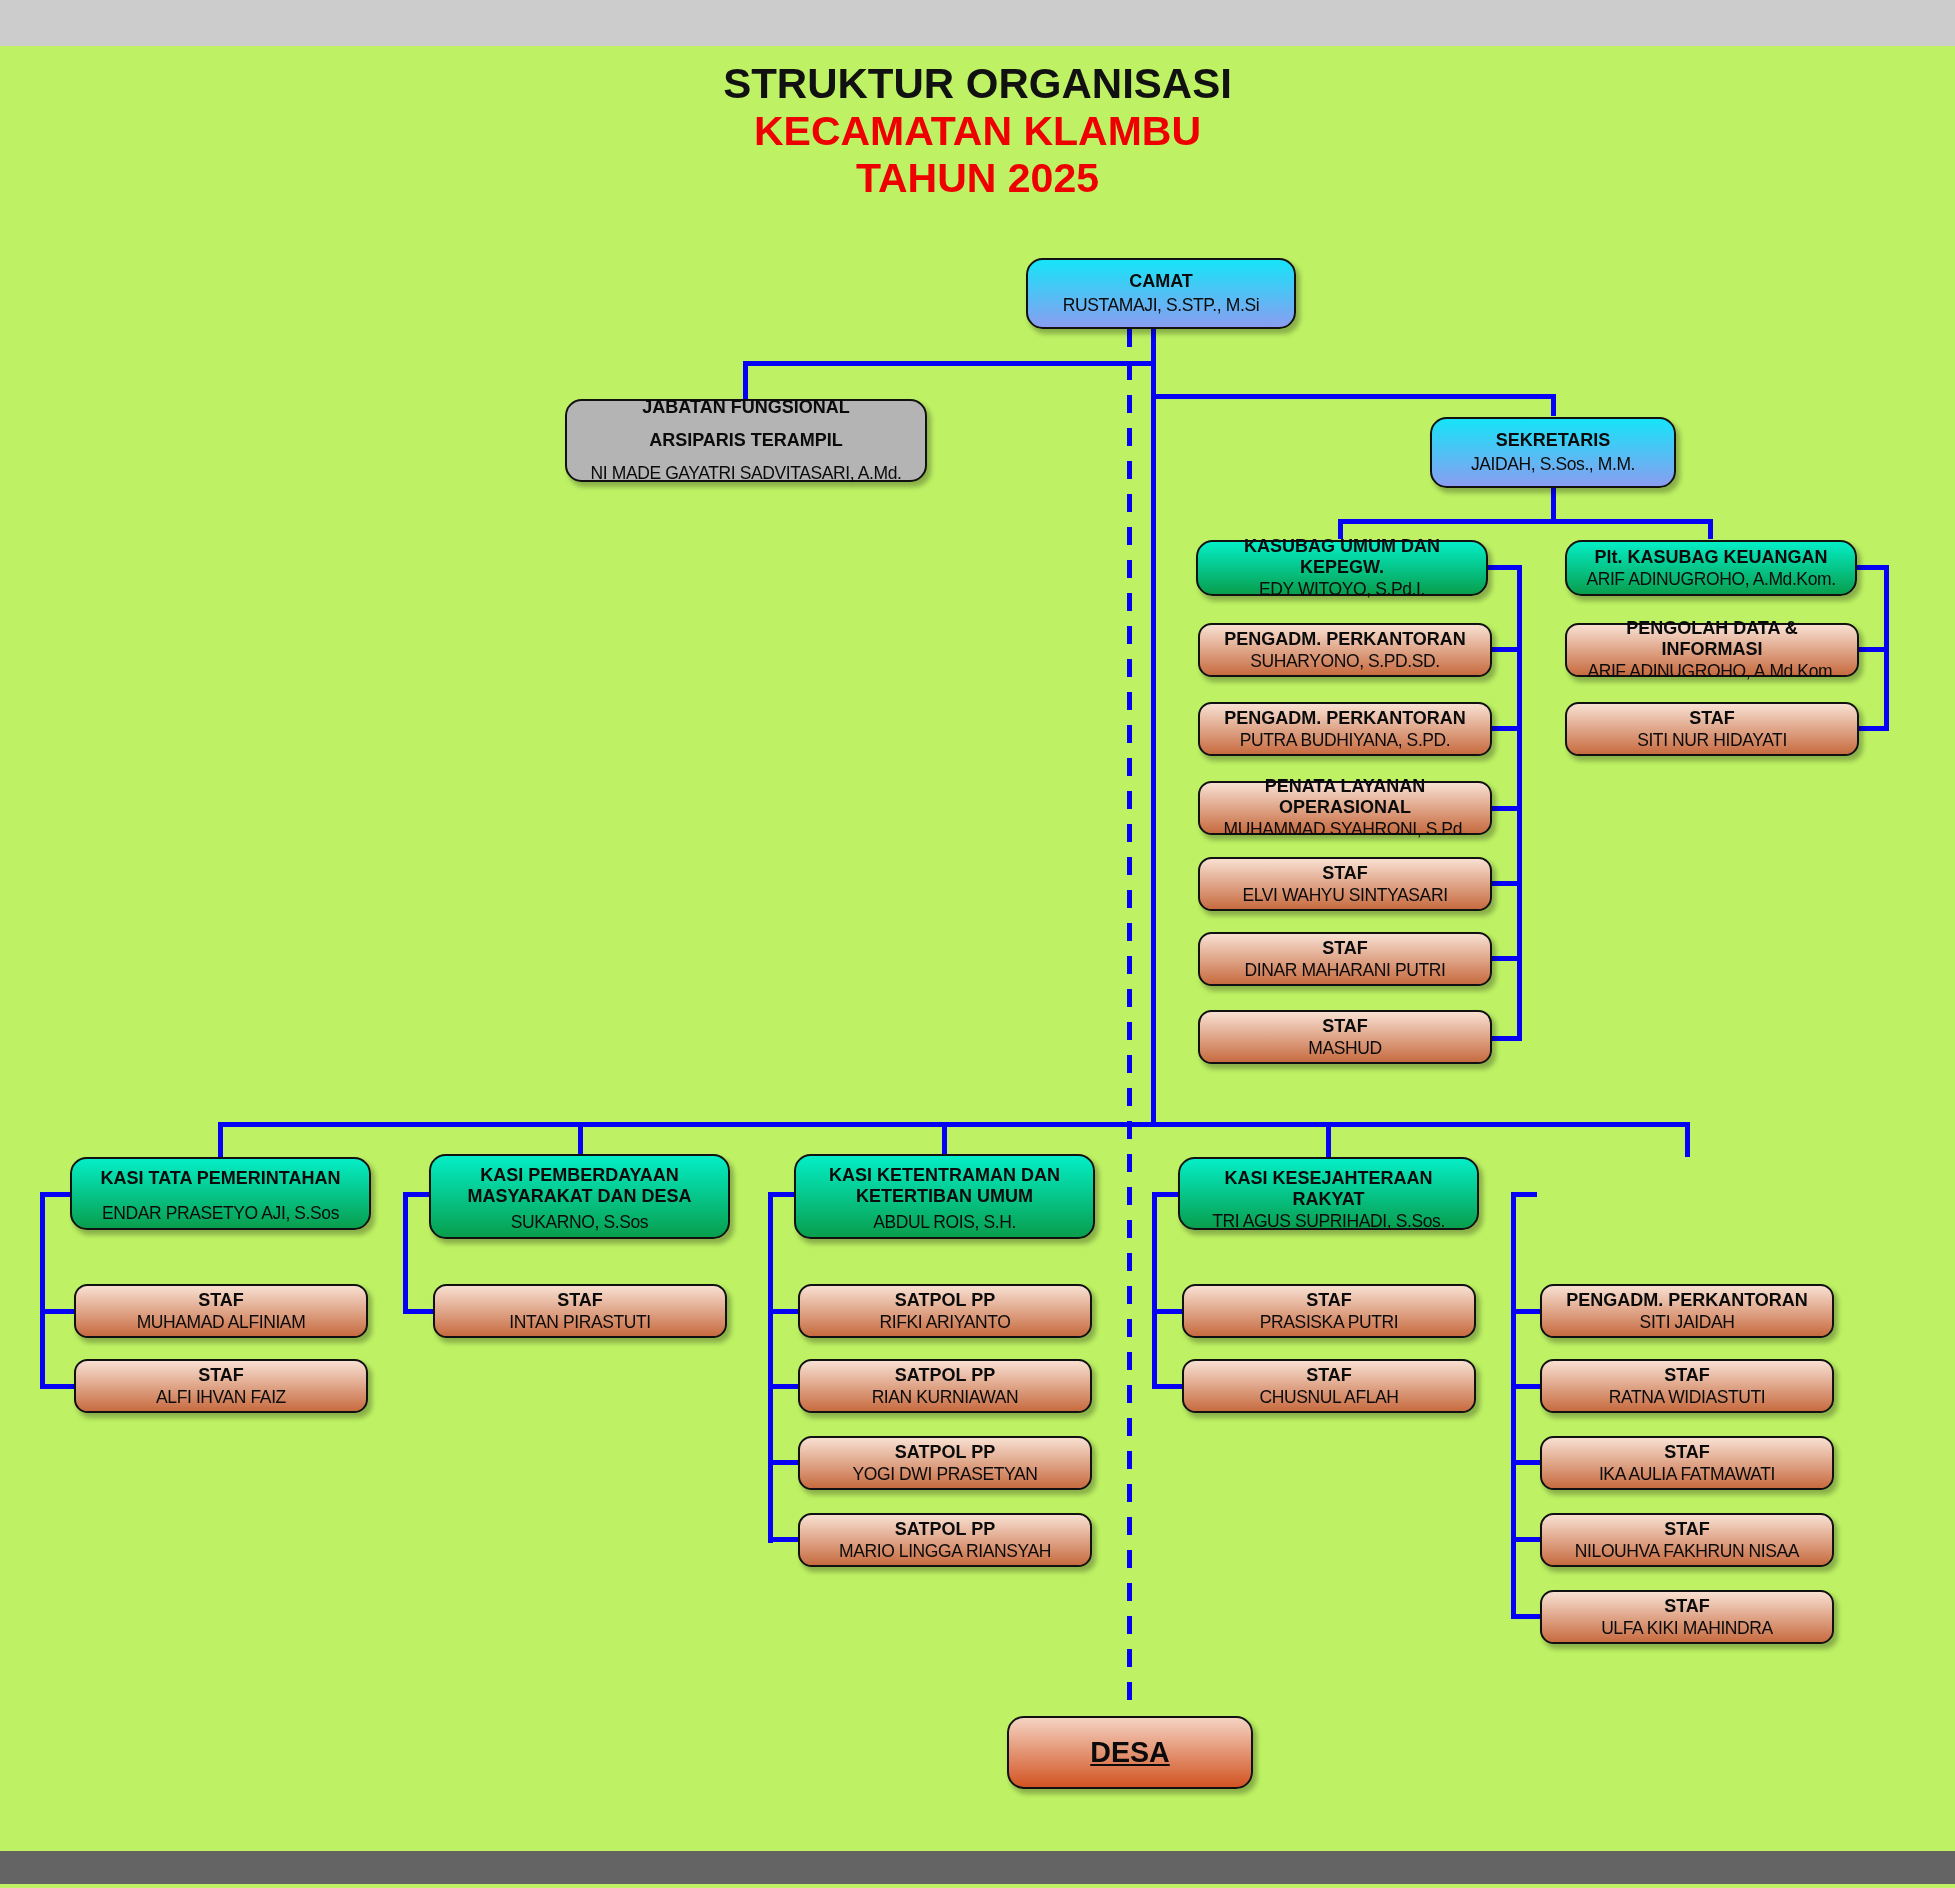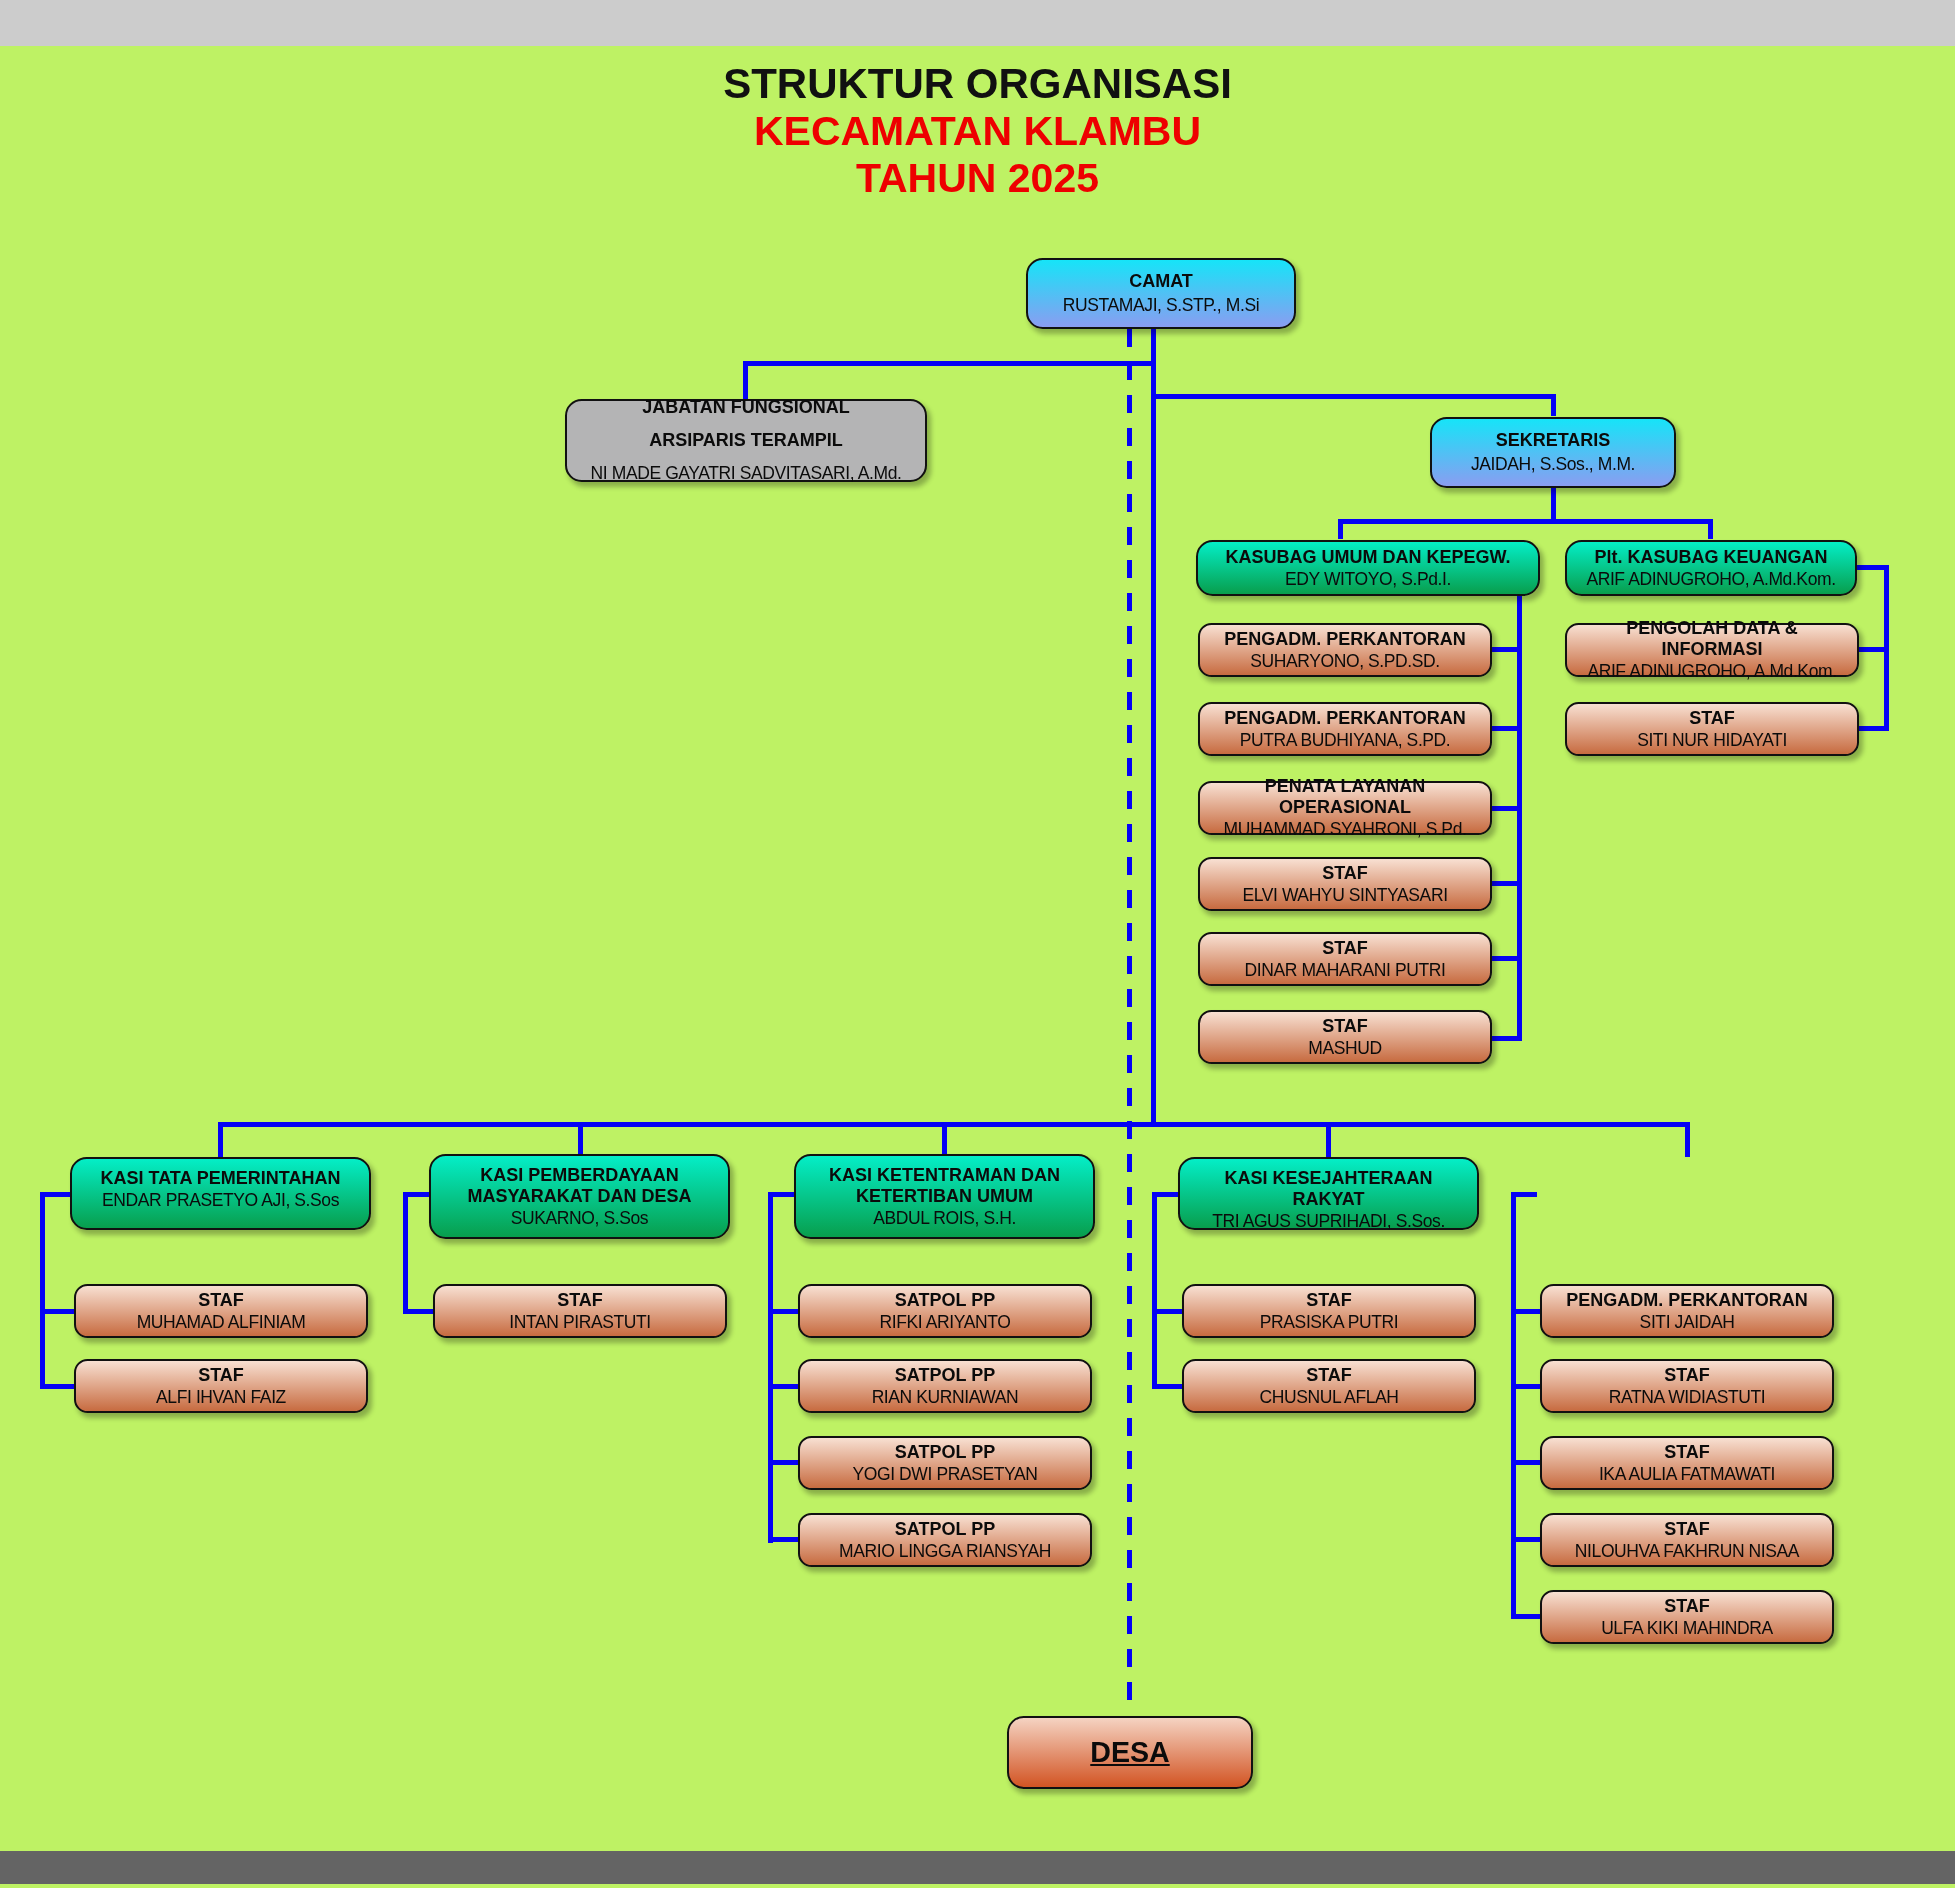--- a/index.html
+++ b/index.html
@@ -23,21 +23,21 @@
   
   .node{
     position:absolute;box-sizing:border-box;border:2px solid #111111;border-radius:16.7px;
     display:flex;flex-direction:column;align-items:center;justify-content:center;
     text-align:center;padding:4px 7.1px;gap:3.2px;
     box-shadow:3.6px 4.4px 4.8px rgba(0,0,0,0.28);
   }
   .node .nt{font-weight:bold;font-size:18px;color:#0b0b0b;line-height:1.18;display:block;}
   .node .nn{font-weight:normal;font-size:17.5px;color:#0b0b0b;line-height:1.18;letter-spacing:-0.4px;display:block;}
   .node.small{border-radius:13.5px;}
-  .node.topalign{justify-content:flex-start;padding-top:8.7px;}
+  .node.topalign{justify-content:space-between;padding-top:8.7px;}
   .blue{background:linear-gradient(180deg,var(--box-blue-top,#16e4f8),var(--box-blue-bottom,#8a9df1));}
   .green{background:linear-gradient(180deg,var(--box-green-top,#04eec7),var(--box-green-bottom,#089e4d));}
   .salmon{background:linear-gradient(180deg,var(--box-salmon-top,#f8e0d2) 0%,var(--box-salmon-bottom,#c76b40) 100%);}
   .gray{background:var(--box-gray,#b4b4b5);gap:12px;}
   .desa{background:linear-gradient(180deg,var(--box-desa-top,#f5d3c2),var(--box-desa-bottom,#d25423));}
   .desa .nt{font-size:28.6px;text-decoration:underline;}
 </style>
 </head>
 <body>
 
@@ -125,21 +125,21 @@
     <span class="nt">JABATAN FUNGSIONAL</span>
     <span class="nt">ARSIPARIS TERAMPIL</span>
     <span class="nn">NI MADE GAYATRI SADVITASARI, A.Md.</span>
   </div>
 
   <div class="node blue" style="left:1430px;top:417px;width:246px;height:71px">
     <span class="nt">SEKRETARIS</span>
     <span class="nn">JAIDAH, S.Sos., M.M.</span>
   </div>
 
-  <div class="node green" style="left:1196px;top:540px;width:344px;height:56px;gap:0.8px">
+  <div class="node green" style="left:1196px;top:540px;width:292px;height:56px;gap:0.8px">
     <span class="nt">KASUBAG UMUM DAN KEPEGW.</span>
     <span class="nn">EDY WITOYO, S.Pd.I.</span>
   </div>
 
   <div class="node green" style="left:1565px;top:540px;width:292px;height:56px;gap:0.8px">
     <span class="nt">Plt. KASUBAG KEUANGAN</span>
     <span class="nn">ARIF ADINUGROHO, A.Md.Kom.</span>
   </div>
 
   <div class="node salmon small" style="left:1198px;top:623px;width:294px;height:54px;gap:0.8px">

